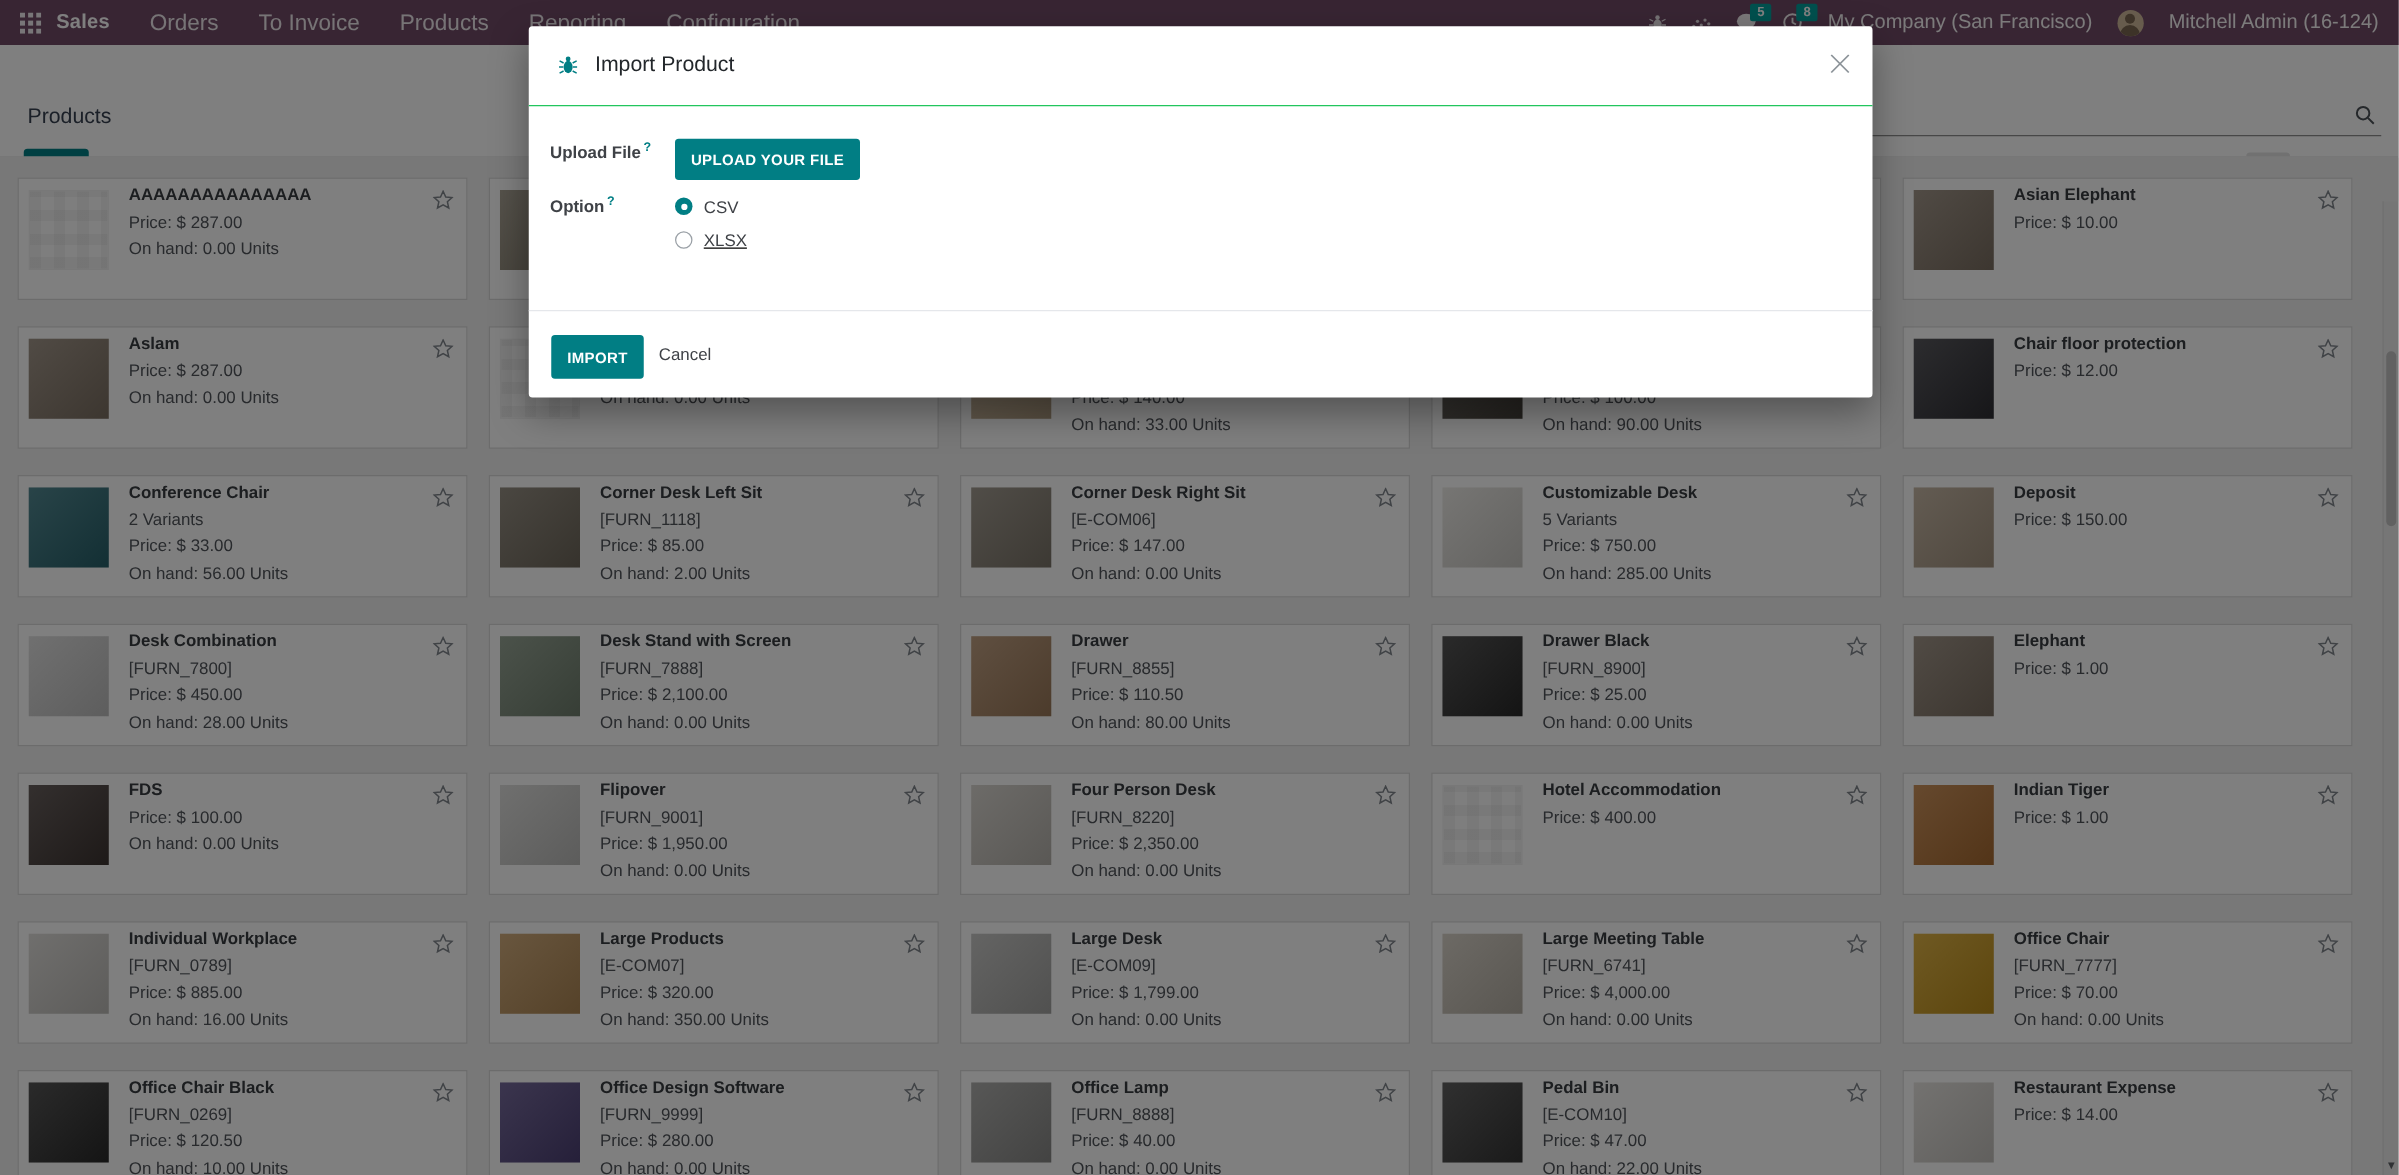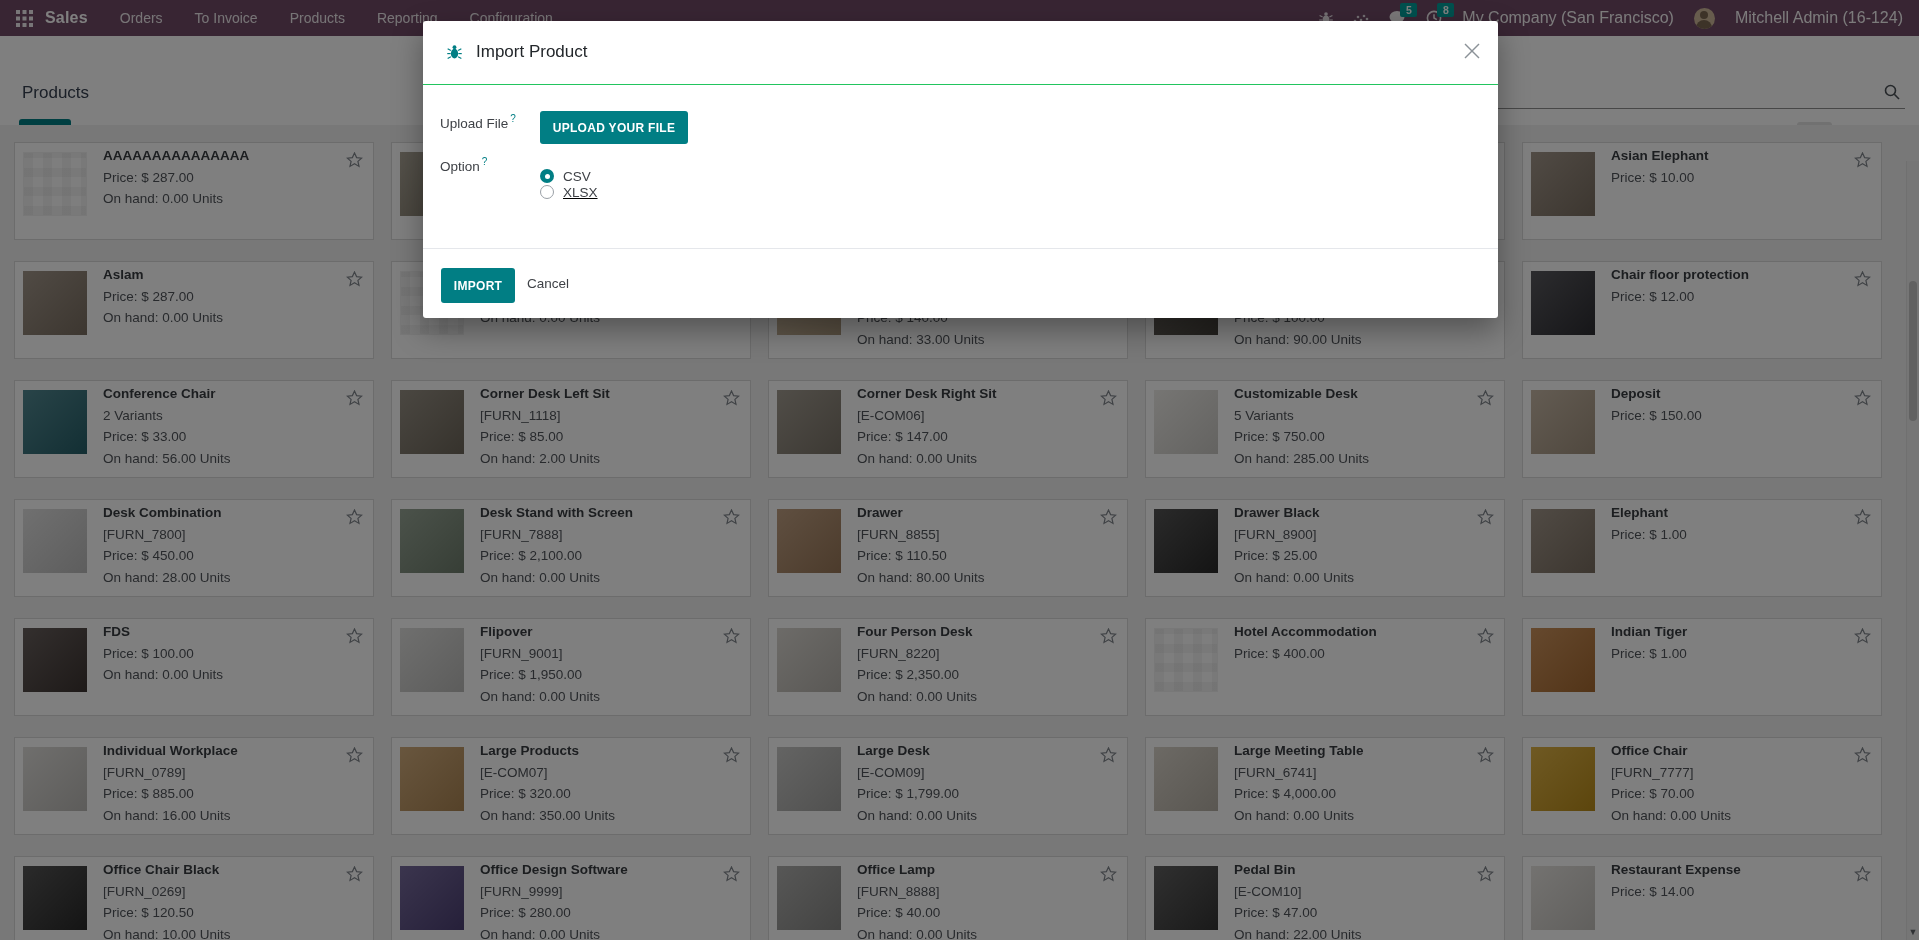--- a/index.html
+++ b/index.html
@@ -4,21 +4,21 @@
 <style>
   html,body{margin:0;padding:0;}
   body{width:1919px;height:940px;position:relative;overflow:hidden;
        font-family:"Liberation Sans",sans-serif;background:#f1f1f1;
        -webkit-font-smoothing:antialiased;}
   
   .nav{position:absolute;left:0;top:0;right:0;height:36px;background:#714B67;
        display:flex;align-items:center;padding:0 16px;box-sizing:border-box;z-index:1;}
   .nav .brand{color:#fff;font-size:16px;font-weight:bold;margin:0 14px 0 12px;letter-spacing:.2px;}
   .nav .menu{display:flex;gap:32px;margin-left:18px;}
-  .nav .menu span{color:rgba(255,255,255,.88);font-size:14px;cursor:default;}
+  .nav .menu span{color:rgba(255,255,255,.88);font-size:18px;cursor:default;}
   .nav .spacer{flex:1;}
   .systray{display:flex;align-items:center;gap:20px;}
   .systray .icn{position:relative;display:flex;align-items:center;}
   .badge{position:absolute;top:-7px;left:11px;background:#00A09D;color:#fff;
          font-size:10.5px;font-weight:bold;min-width:11px;padding:1px 3px;
          text-align:center;border-radius:2px;line-height:12px;}
   .systray .txt{color:rgba(255,255,255,.95);font-size:16px;}
   .avatar{width:21px;height:21px;border-radius:50%;background:#cfb99a;position:relative;overflow:hidden;}
   .avatar::before{content:'';position:absolute;left:6.5px;top:3px;width:8px;height:8px;border-radius:50%;background:#7a6651;}
   .avatar::after{content:'';position:absolute;left:2.5px;top:12px;width:16px;height:10px;border-radius:8px 8px 0 0;background:#7a6651;}
@@ -58,21 +58,21 @@
   .sb-arrow{position:absolute;right:1px;bottom:3px;width:10px;text-align:center;font-size:9px;color:#5f6368;}
   
   .backdrop{position:absolute;inset:0;background:rgba(0,0,0,.5);z-index:40;}
   .modal{position:absolute;left:423px;top:21px;width:1075px;height:297px;background:#fff;z-index:50;
          border-radius:3px;box-shadow:0 12px 30px rgba(0,0,0,.35);}
   .m-head{position:absolute;left:0;top:0;right:0;height:63px;border-bottom:1px solid #22c55e;}
   .m-bug{position:absolute;left:24px;top:23px;}
   .m-title{position:absolute;left:53px;top:21px;font-size:17px;font-weight:500;color:#23272b;}
   .m-close{position:absolute;right:14px;top:18px;width:24px;height:24px;display:flex;align-items:center;
            justify-content:center;cursor:pointer;color:#8b9298;}
-  .m-label{position:absolute;left:17px;font-size:13.5px;font-weight:400;color:#3f4247;}
+  .m-label{position:absolute;left:17px;font-size:13.5px;font-weight:700;color:#3f4247;}
   .m-help{color:#017E84;font-size:10px;vertical-align:super;margin-left:2px;}
   .btn-upload{position:absolute;left:117px;top:90px;width:148px;height:33px;background:#017E84;color:#fff;
               border:none;border-radius:3px;font-size:12px;font-weight:bold;letter-spacing:.3px;
               font-family:"Liberation Sans",sans-serif;cursor:pointer;}
   .radio-row{position:absolute;left:117px;height:16px;display:flex;align-items:center;gap:9px;cursor:pointer;}
   .radio{width:14px;height:14px;border-radius:50%;box-sizing:border-box;border:1.5px solid #9aa0a6;background:#fff;}
   .radio.sel{border:none;background:#017E84;position:relative;}
   .radio.sel::after{content:'';position:absolute;left:4.5px;top:4.5px;width:5px;height:5px;border-radius:50%;background:#fff;}
   .radio-lbl{font-size:13.5px;font-weight:500;color:#3f4247;}
   .m-foot{position:absolute;left:0;right:0;top:227px;bottom:0;border-top:1px solid #e5e7eb;}
@@ -689,21 +689,21 @@
   </div>
 
   <div class="m-label" style="top:92px;">
     <span>Upload File</span><span class="m-help">?</span>
   </div>
   <button class="btn-upload">UPLOAD YOUR FILE</button>
 
   <div class="m-label" style="top:135px;text-align:center;">
     <span>Option</span><span class="m-help">?</span>
   </div>
-  <div class="radio-row" style="top:147px;">
+  <div class="radio-row" style="top:136px;">
     <span class="radio sel"></span>
     <span class="radio-lbl">CSV</span>
   </div>
   <div class="radio-row" style="top:163px;text-decoration:underline;">
     <span class="radio"></span>
     <span class="radio-lbl">XLSX</span>
   </div>
 
   <div class="m-foot">
     <button class="btn-import">IMPORT</button>

